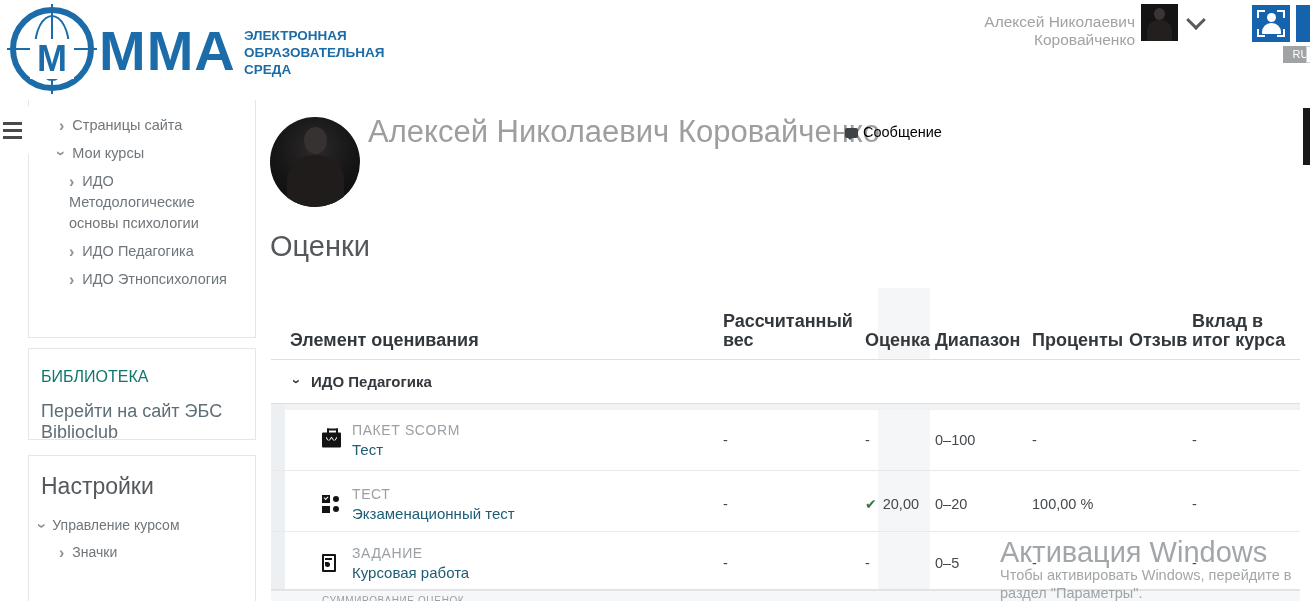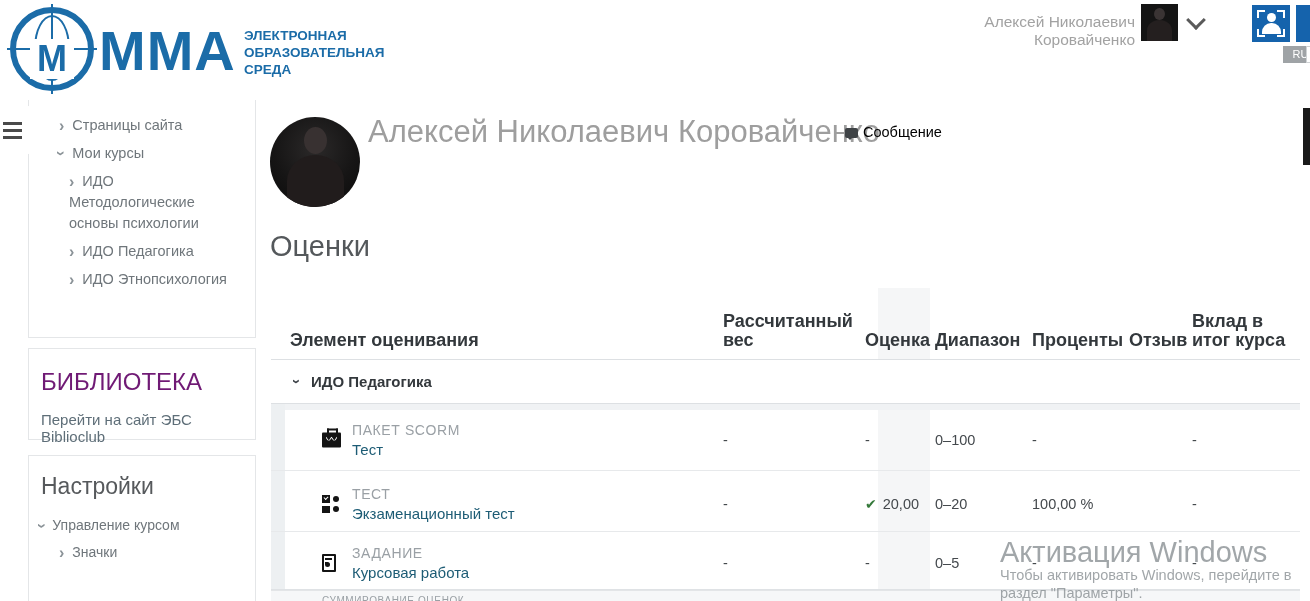--- a/index.html
+++ b/index.html
@@ -46,22 +46,22 @@
   .card.library{top:348px;height:92px;}
   .card.settings{top:455px;height:172px;}
   .hamburger-wrap{position:absolute;left:-16px;top:106px;width:56px;height:48px;background:#fff;border-radius:12px;}
   .list-icon{position:absolute;left:3px;top:122px;width:19px;height:17px;
              background:repeating-linear-gradient(#4a4a4a 0 2.6px,transparent 2.6px 7.2px);}
   .nav-list{padding:12px 0 0 0;margin:0;list-style:none;}
   .nav-item{padding:3px 14px 4px 30px;font-size:14.5px;color:#6f767b;line-height:21px;}
   .nav-item.lvl1{padding-left:40px;}
   .chev{display:inline-block;color:#8a9297;font-size:16px;margin-right:8px;font-weight:bold;vertical-align:-1px;}
   .chev.down{transform:rotate(90deg);}
-  .lib-title{margin:19px 12px 0;font-size:24px;color:#701a75;}
-  .lib-link{margin:15px 12px 0;font-size:15px;color:#5e6e78;}
+  .lib-title{margin:19px 12px 0;font-size:16px;color:#0f766e;}
+  .lib-link{margin:15px 12px 0;font-size:18px;color:#5e6e78;}
   .set-title{margin:17px 12px 0;font-size:23px;color:#56595c;}
   .set-item{font-size:14px;color:#6f767b;}
   .set-item.one{margin:17px 0 0 10px;}
   .set-item.two{margin:9px 0 0 30px;}
 
   
   .profile-avatar{position:absolute;left:270px;top:117px;width:90px;height:90px;border-radius:50%;overflow:hidden;
             background:radial-gradient(circle at 50% 35%, #2b2929 0%, #161515 55%, #0a0a0a 100%);}
   .profile-avatar .sil-head{position:absolute;left:34px;top:10px;width:23px;height:27px;border-radius:50%;background:#383131;}
   .profile-avatar .sil-body{position:absolute;left:17px;top:38px;width:57px;height:52px;border-radius:50% 50% 0 0;background:#211c1c;}

